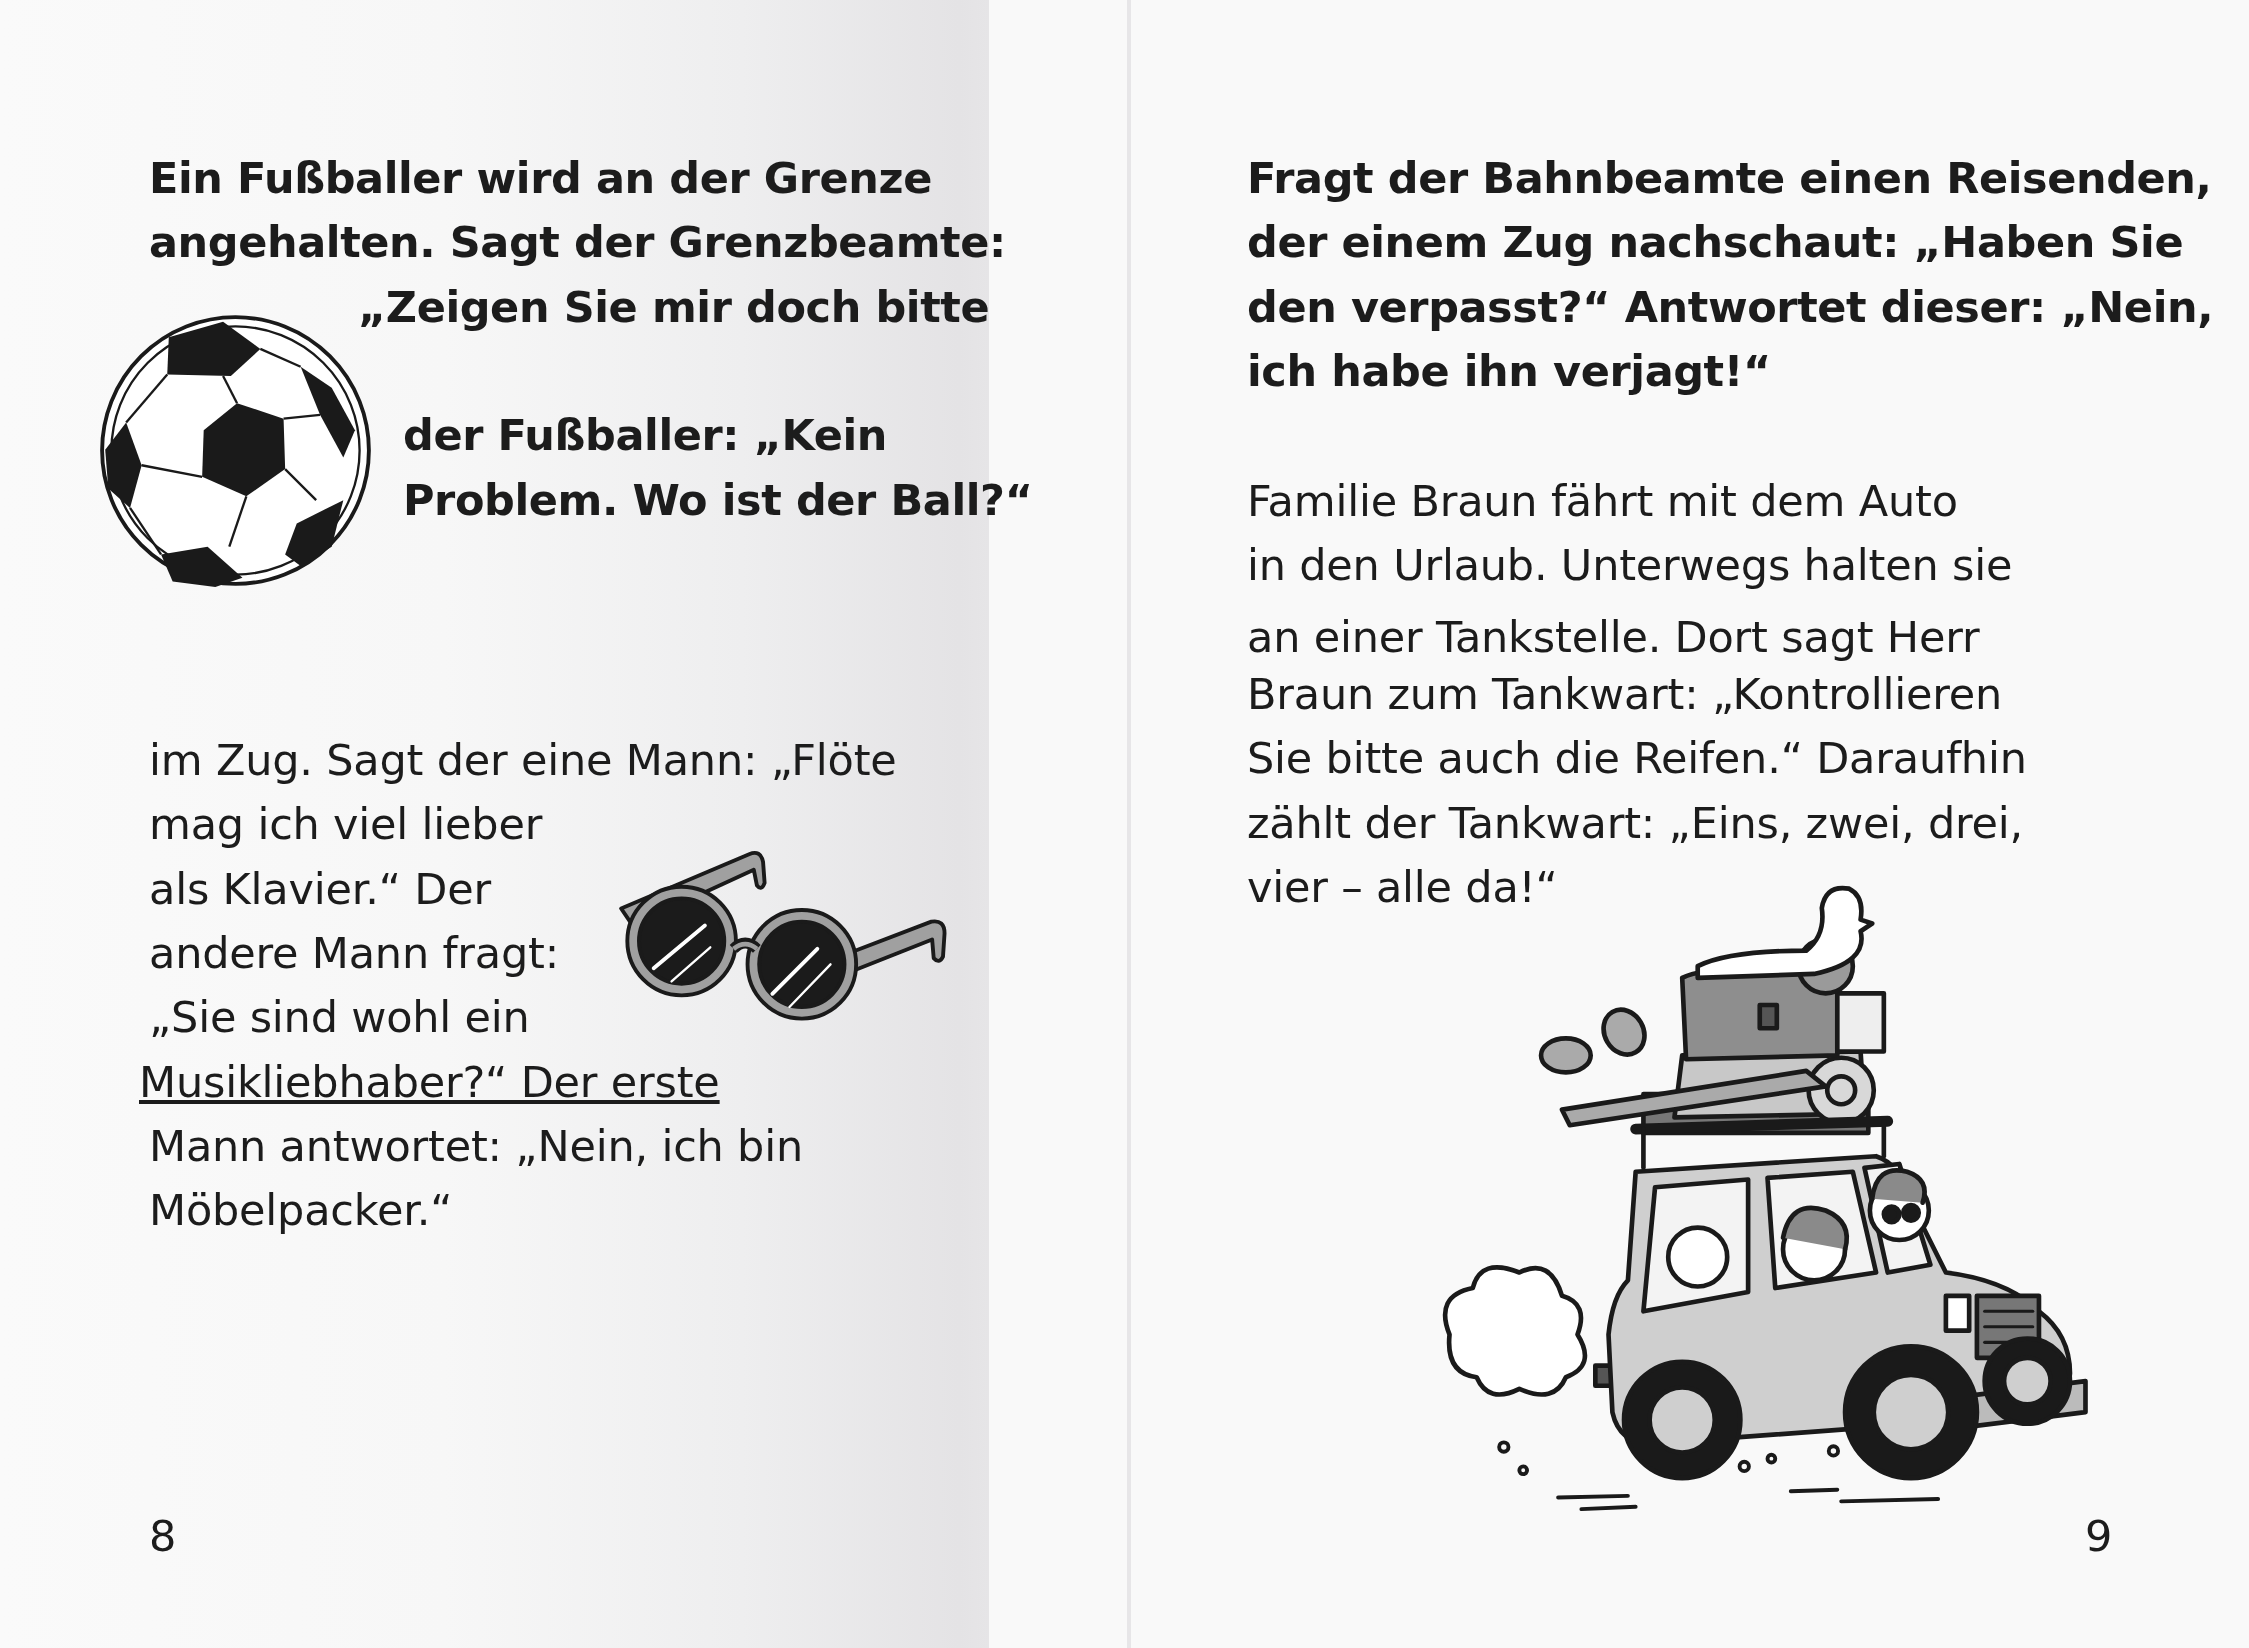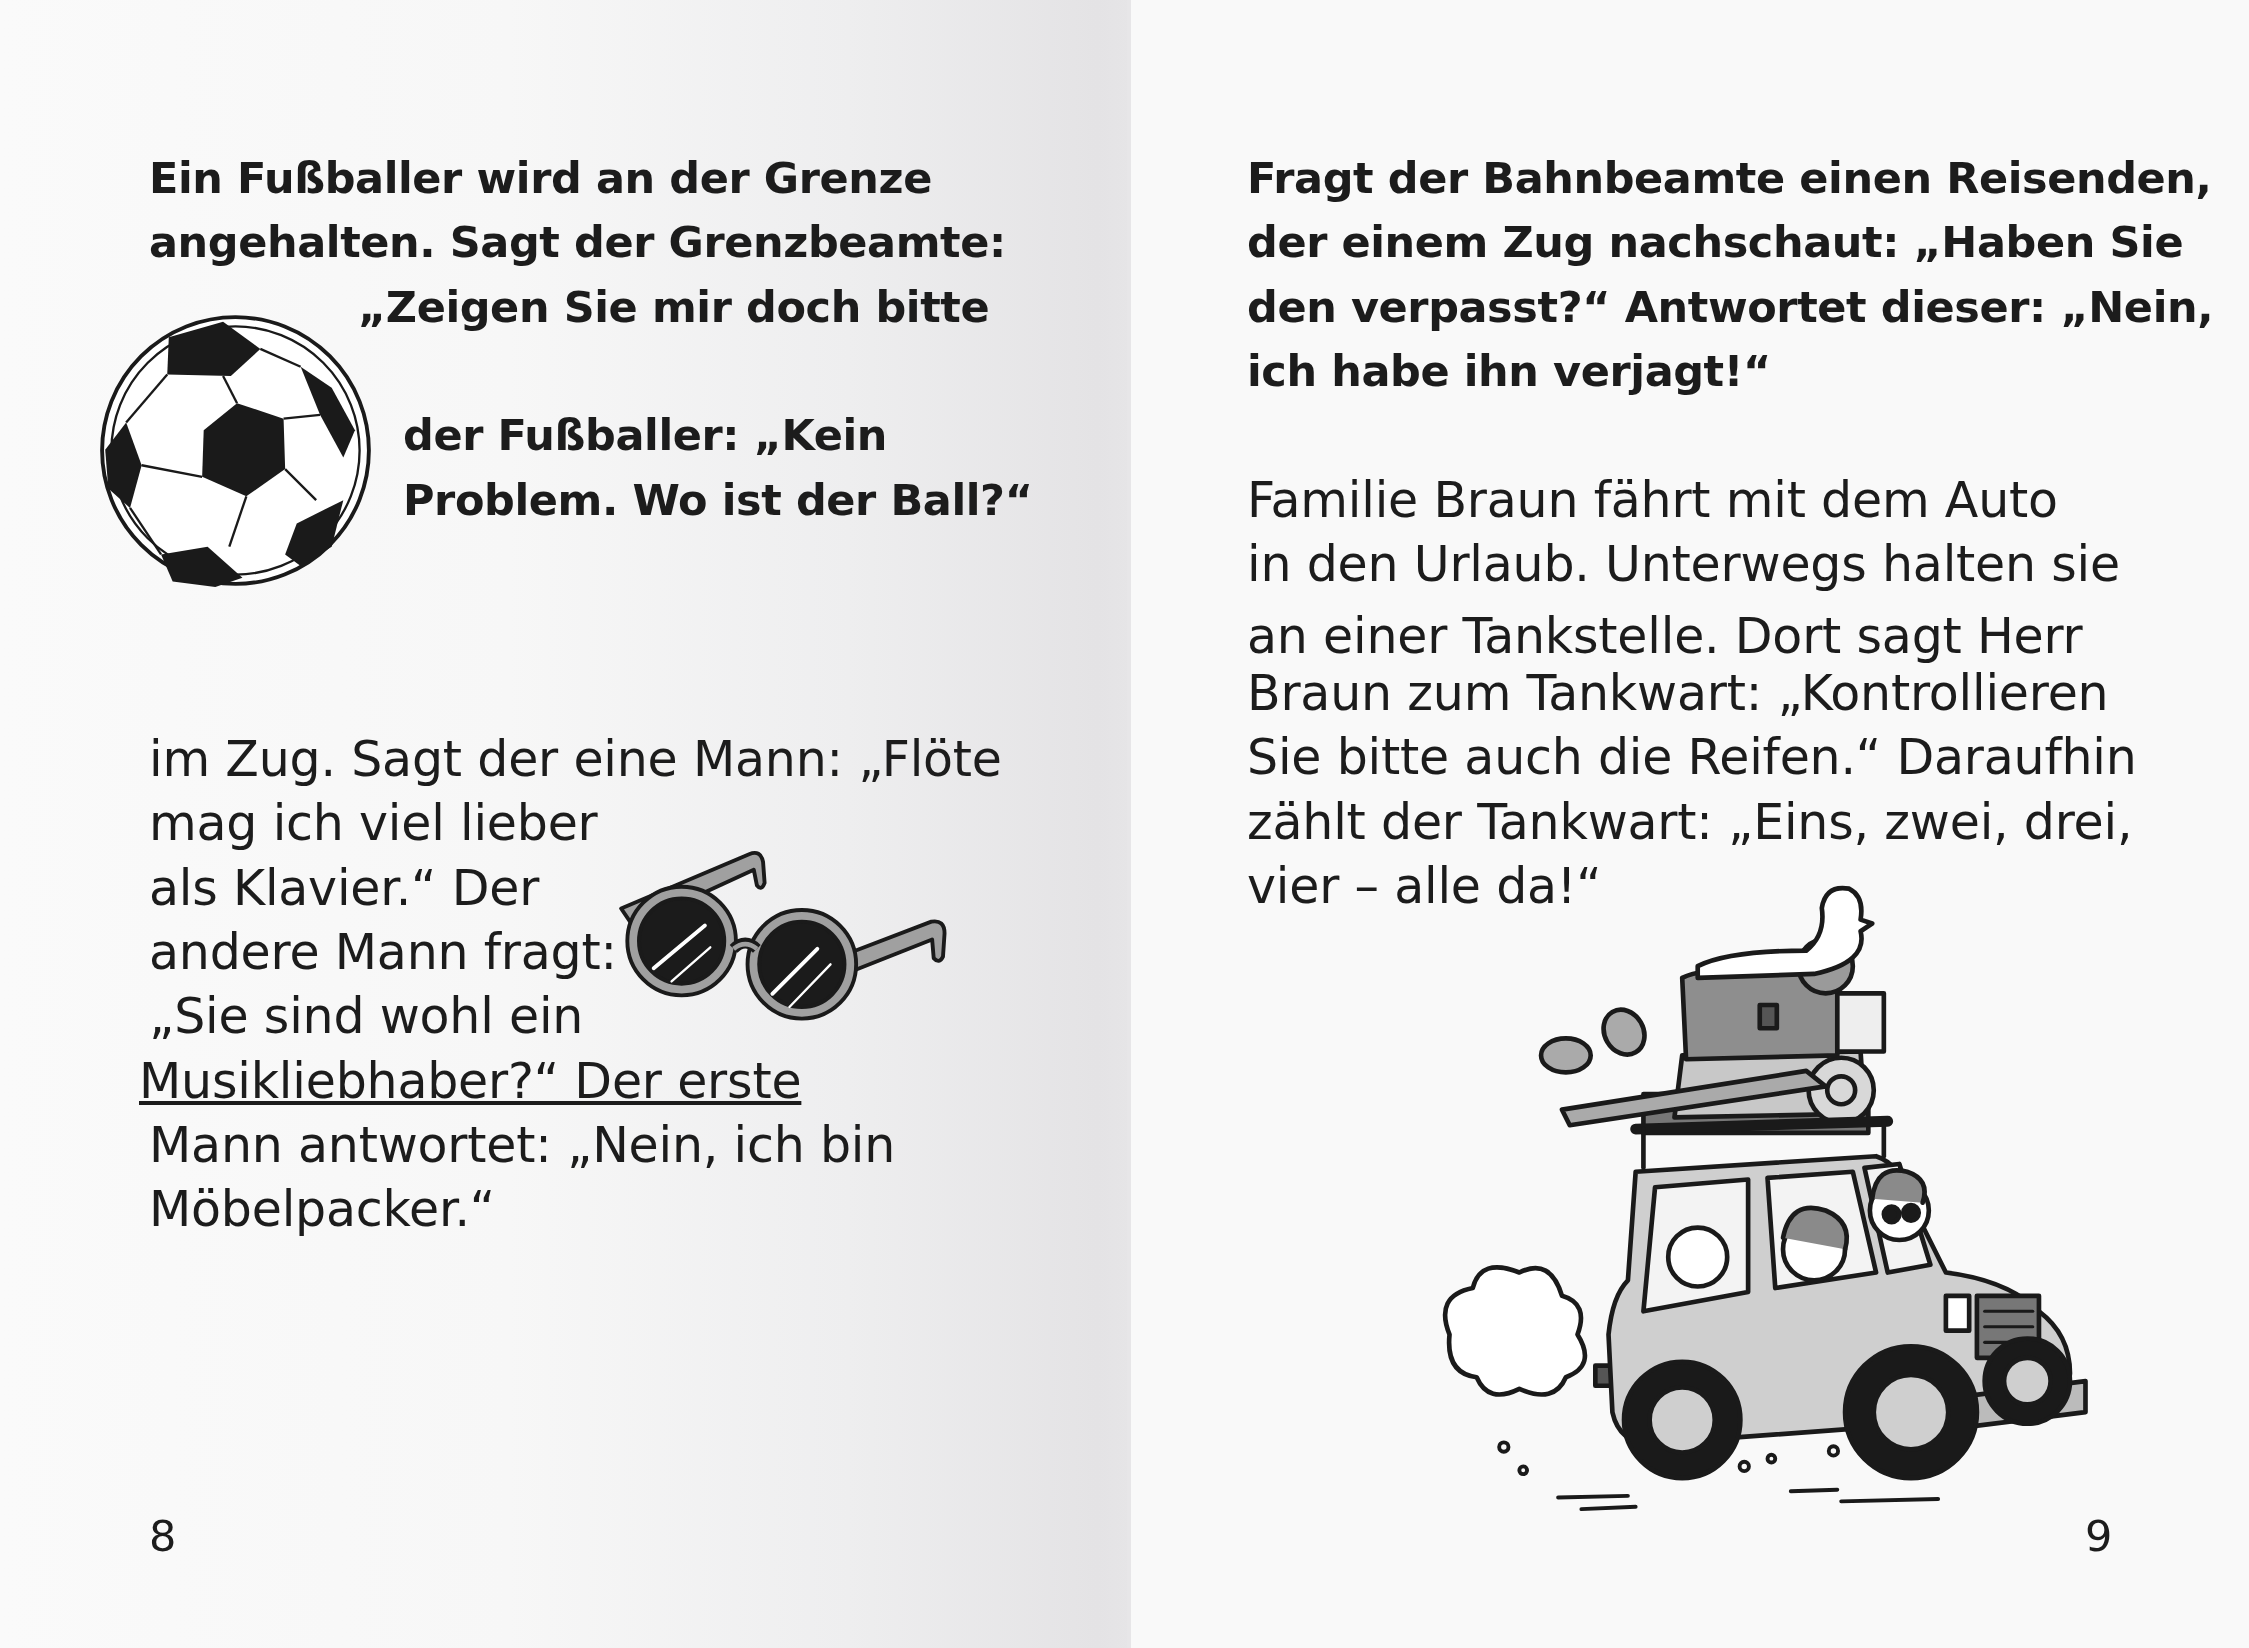--- a/index.html
+++ b/index.html
@@ -1,23 +1,23 @@
 <!DOCTYPE html>
 <html style="font-size:12.4px"><head>
 <meta charset="utf-8">
 <style>
   html,body{margin:0;padding:0;}
   body{width:2250px;height:1649px;position:relative;overflow:hidden;background:#f9f9f9;font-family:"DejaVu Sans","Liberation Sans",sans-serif;color:#1c1c1c;}
   .page{position:absolute;top:0;height:1649px;}
-  .page-left{left:0;width:1131px;background:linear-gradient(to right,#fafafa 0%,#f7f7f7 45%,#eeeeef 75%,#e4e3e5 97%,#e6e5e7 100%);text-align:right;}
+  .page-left{left:0;width:989px;background:linear-gradient(to right,#fafafa 0%,#f7f7f7 45%,#eeeeef 75%,#e4e3e5 97%,#e6e5e7 100%);text-align:right;}
   .page-right{left:1131px;width:1272px;background:#f9f9f9;}
   .spine-edge{position:absolute;left:1127px;top:0;width:4.7px;height:1649px;background:#e7e6e8;}
   .line{position:absolute;white-space:nowrap;font-size:43px;line-height:64px;letter-spacing:-0.4px;}
   .bold{font-weight:bold;}
-  .reg{font-weight:normal;font-size:49px;letter-spacing:-0.2px;}
+  .reg{font-weight:normal;font-size:43px;letter-spacing:-0.2px;}
   .pagenum{position:absolute;font-size:43px;line-height:47px;}
   svg{position:absolute;overflow:visible;}
 </style>
 </head>
 <body>
 
 <div class="page page-left">
 
   <div class="line bold" style="left:149px;top:146px;">Ein Fußballer wird an der Grenze</div>
   <div class="line bold" style="left:149px;top:210px;">angehalten. Sagt der Grenzbeamte:</div>

